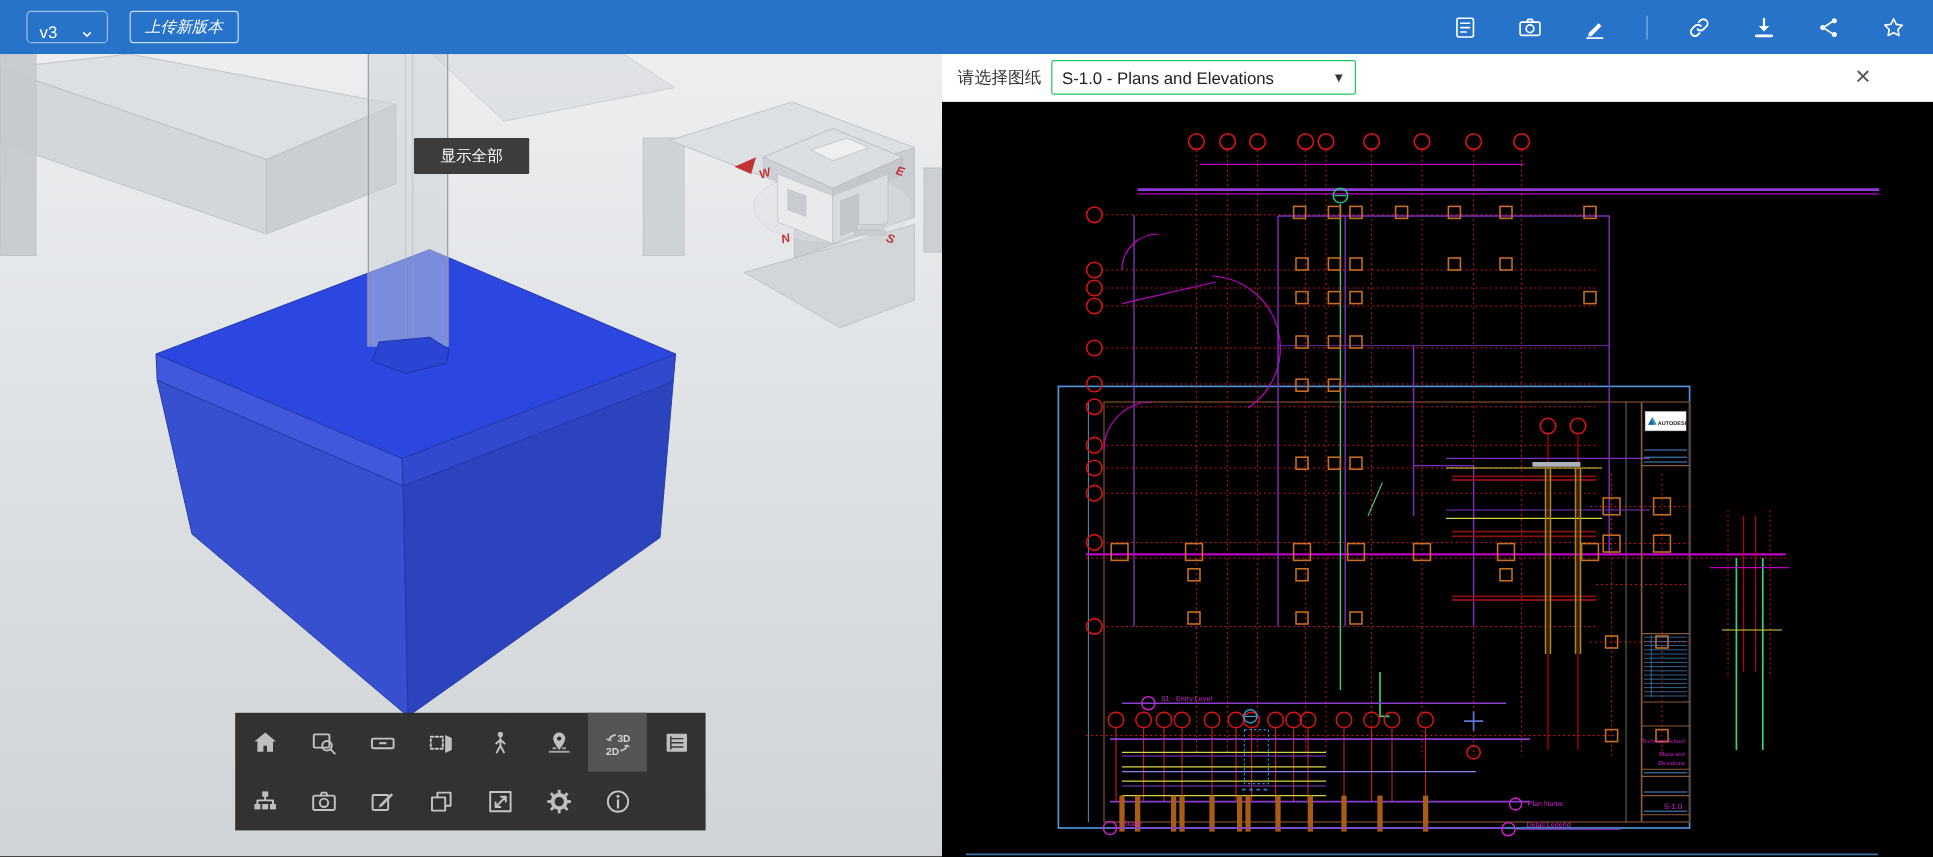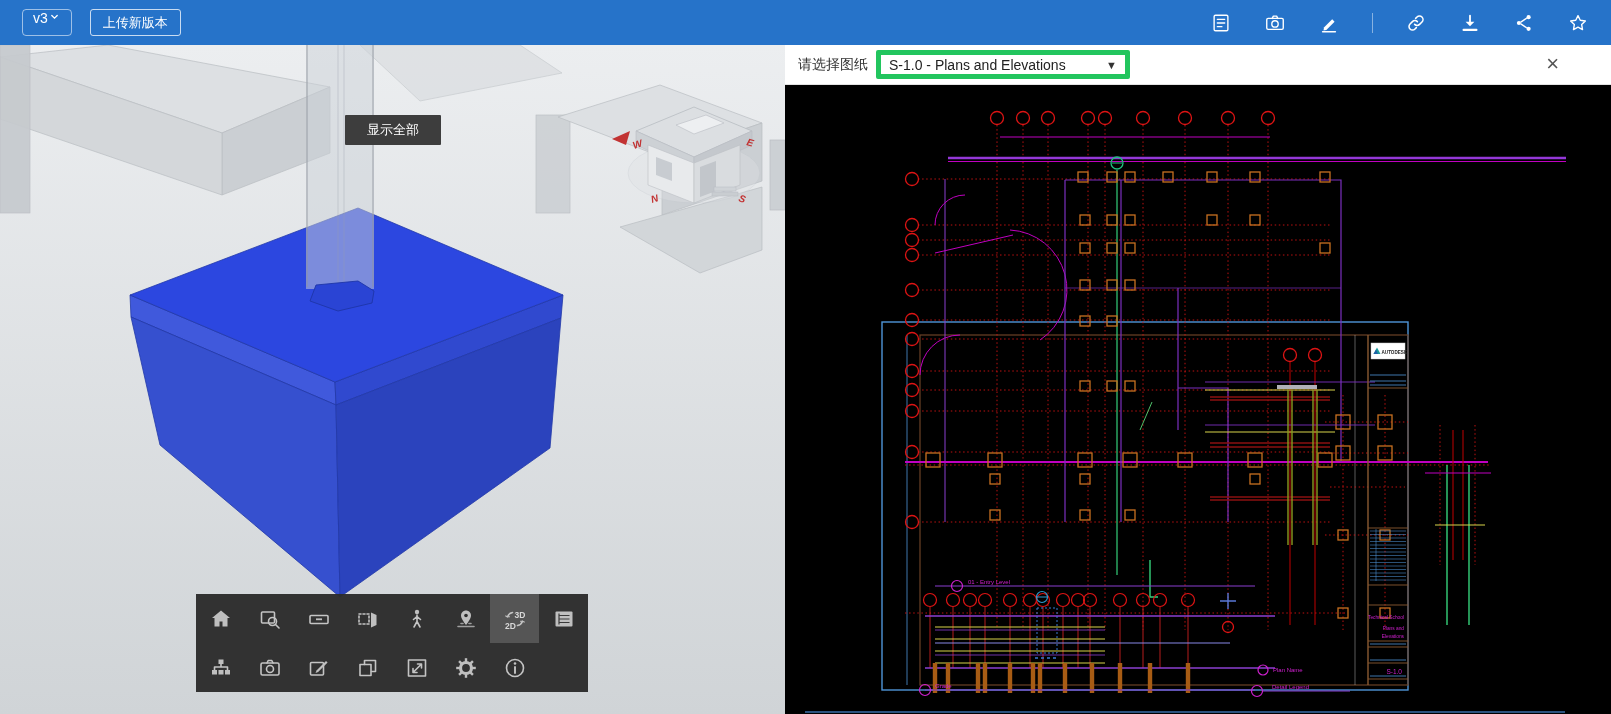--- a/index.html
+++ b/index.html
@@ -5,25 +5,25 @@
   * { margin:0; padding:0; box-sizing:border-box; }
   html,body { width:1611px; height:714px; overflow:hidden; background:#000;
               font-family:"Liberation Sans", sans-serif; }
   .app { width:1611px; height:714px; display:flex; flex-direction:column; }
 
   
   .titlebar { height:45px; background:#2673c9; display:flex; align-items:center;
               color:#fff; flex:0 0 45px; }
   .titlebar .title { font-size:18px; font-weight:bold; margin-left:14px; white-space:nowrap; }
   .chip { margin-left:22px; border:1px solid rgba(255,255,255,.55); border-radius:4px;
-          height:27px; padding:0 10px; display:flex; align-items:flex-start; gap:0;
+          height:27px; padding:0 10px; display:flex; align-items:flex-end; gap:18px;
           font-size:14px; cursor:pointer; }
   .btn-upload { margin-left:18px; border:1px solid rgba(255,255,255,.75); border-radius:3px;
           height:27px; padding:0 12px; display:flex; align-items:center;
-          font-size:13px; cursor:pointer; }
+          font-size:13px; cursor:pointer;font-style:italic; }
   .tb-icons { margin-left:auto; margin-right:22px; display:flex; align-items:center; gap:32px; }
   .tb-icons .ib { width:22px; height:22px; cursor:pointer; display:block; }
   .tb-div { width:1px; height:20px; background:rgba(255,255,255,.45); }
 
   
   .main { flex:1; display:flex; }
 
   
   .viewer { position:relative; width:785px; height:669px; flex:0 0 785px; overflow:hidden; }
   .viewer svg.scene { position:absolute; left:0; top:0; }
@@ -38,21 +38,21 @@
           cursor:pointer;text-decoration:underline; }
   .tool.active { background:#555; }
   .tool svg { width:24px; height:24px; }
   .tico { stroke:#c4c4c4; fill:none; stroke-width:1.6; stroke-linecap:round; stroke-linejoin:round; }
 
   
   .sheet-panel { width:826px; flex:0 0 826px; display:flex; flex-direction:column; background:#000; }
   .panel-header { height:40px; background:#fff; display:flex; align-items:center;
                   position:relative; border-bottom:1px solid #e2e2e2; flex:0 0 40px; }
   .panel-header .lab { margin-left:13px; font-size:14px; color:#333; }
-  .select-box { margin-left:8px; width:254px; height:29px; border:5px solid #22c55e;
+  .select-box { margin-left:8px; width:254px; height:29px; border:1px solid #22c55e;
                 border-radius:2px; display:flex; align-items:center; padding:0 8px;
                 font-size:14px; color:#222; cursor:pointer; background:#fff; }
   .select-box .caret { margin-left:auto; font-size:11px; color:#333; }
   .close-x { position:absolute; right:52px; top:8px; font-size:22px; color:#555;
              cursor:pointer; line-height:22px; }
   .cad-wrap { width:826px; height:629px; background:#000; }
 
   text { font-family:"Liberation Sans", sans-serif; }
 </style>
 </head>

